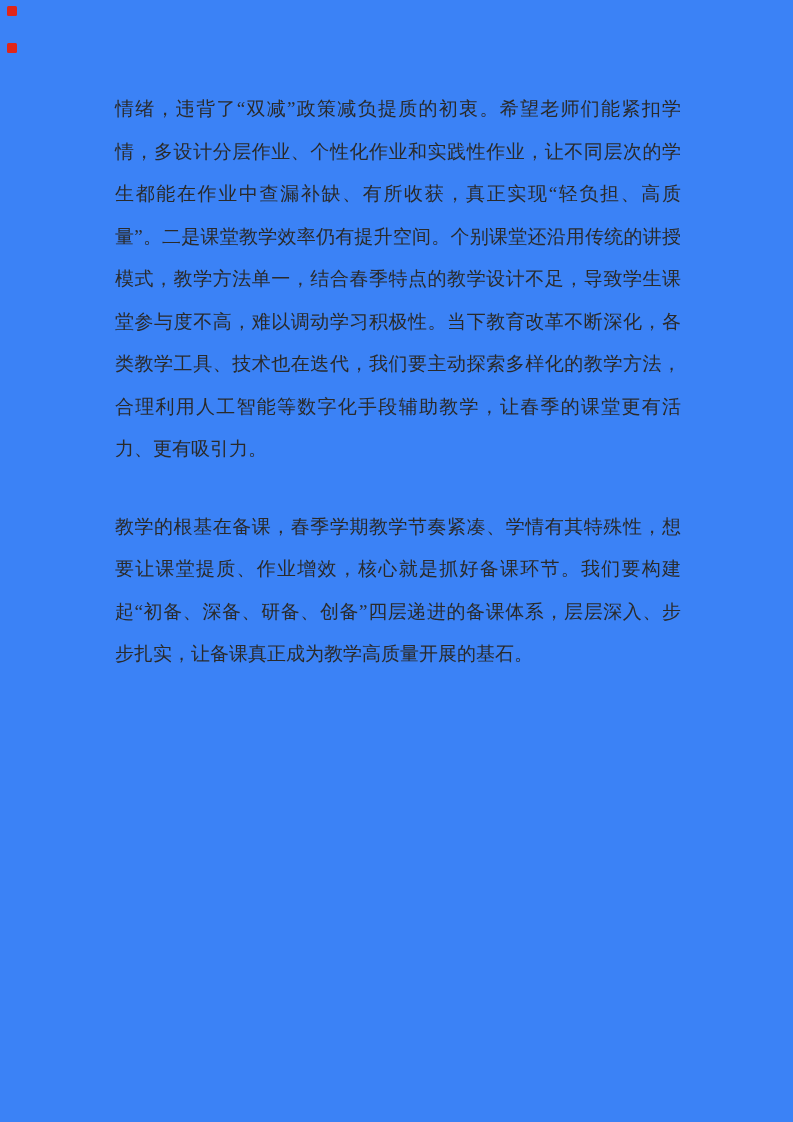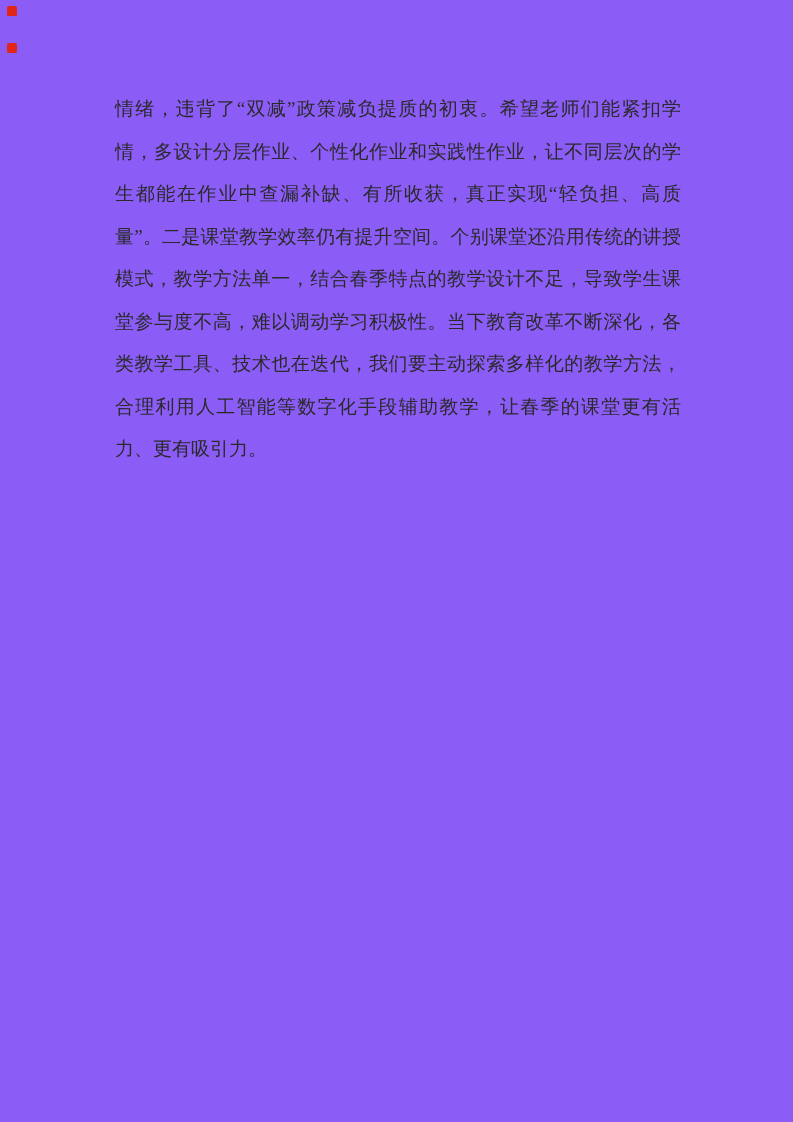--- a/index.html
+++ b/index.html
@@ -37,22 +37,23 @@
     width: 10px;
     height: 10px;
     border-radius: 1.5px;
   }
   .marker-1 { top: 6px; }
   .marker-2 { top: 43px; }
 </style>
 </head>
 <body>
 
-<div class="page" style="background: #8b5cf6;">
+<div class="page" style="background: #3b82f6;">
 
   <span class="marker marker-1" title="red-placeholder-icon" style="background: rgb(224, 38, 25);"></span>
   <span class="marker marker-2" title="red-placeholder-icon" style="background: rgb(224, 38, 25);"></span>
 
   <div class="doc-body" style="color: rgb(42, 42, 42);">
     <p>情绪，违背了“双减”政策减负提质的初衷。希望老师们能紧扣学情，多设计分层作业、个性化作业和实践性作业，让不同层次的学生都能在作业中查漏补缺、有所收获，真正实现“轻负担、高质量”。二是课堂教学效率仍有提升空间。个别课堂还沿用传统的讲授模式，教学方法单一，结合春季特点的教学设计不足，导致学生课堂参与度不高，难以调动学习积极性。当下教育改革不断深化，各类教学工具、技术也在迭代，我们要主动探索多样化的教学方法，合理利用人工智能等数字化手段辅助教学，让春季的课堂更有活力、更有吸引力。</p>
+    <p>教学的根基在备课，春季学期教学节奏紧凑、学情有其特殊性，想要让课堂提质、作业增效，核心就是抓好备课环节。我们要构建起“初备、深备、研备、创备”四层递进的备课体系，层层深入、步步扎实，让备课真正成为教学高质量开展的基石。</p>
   </div>
 
 </div>
 
 </body></html>

